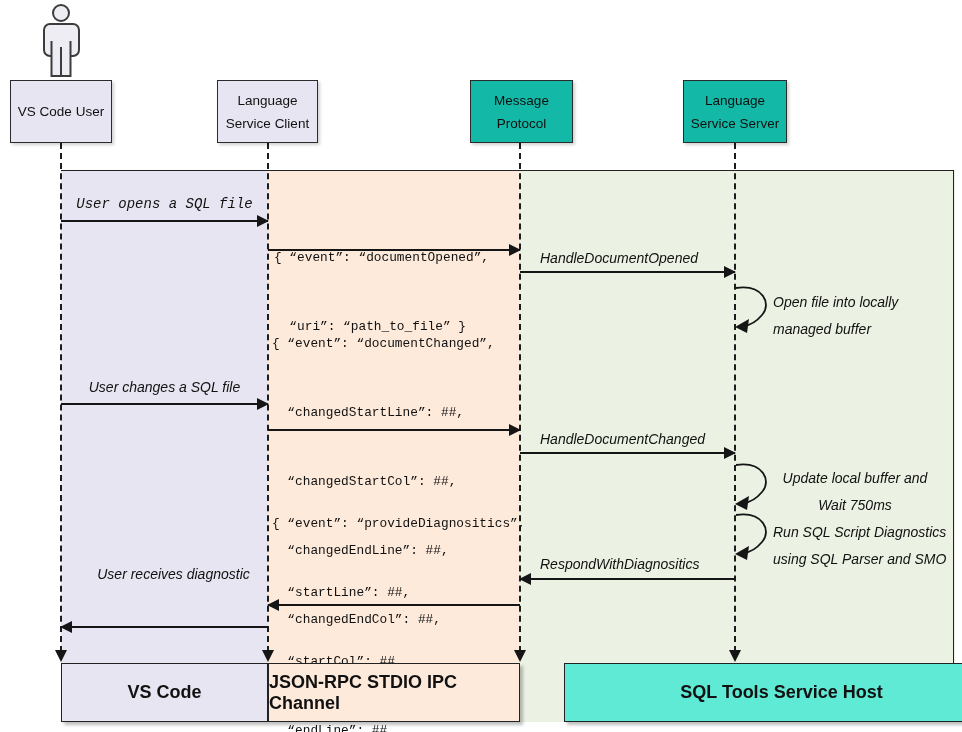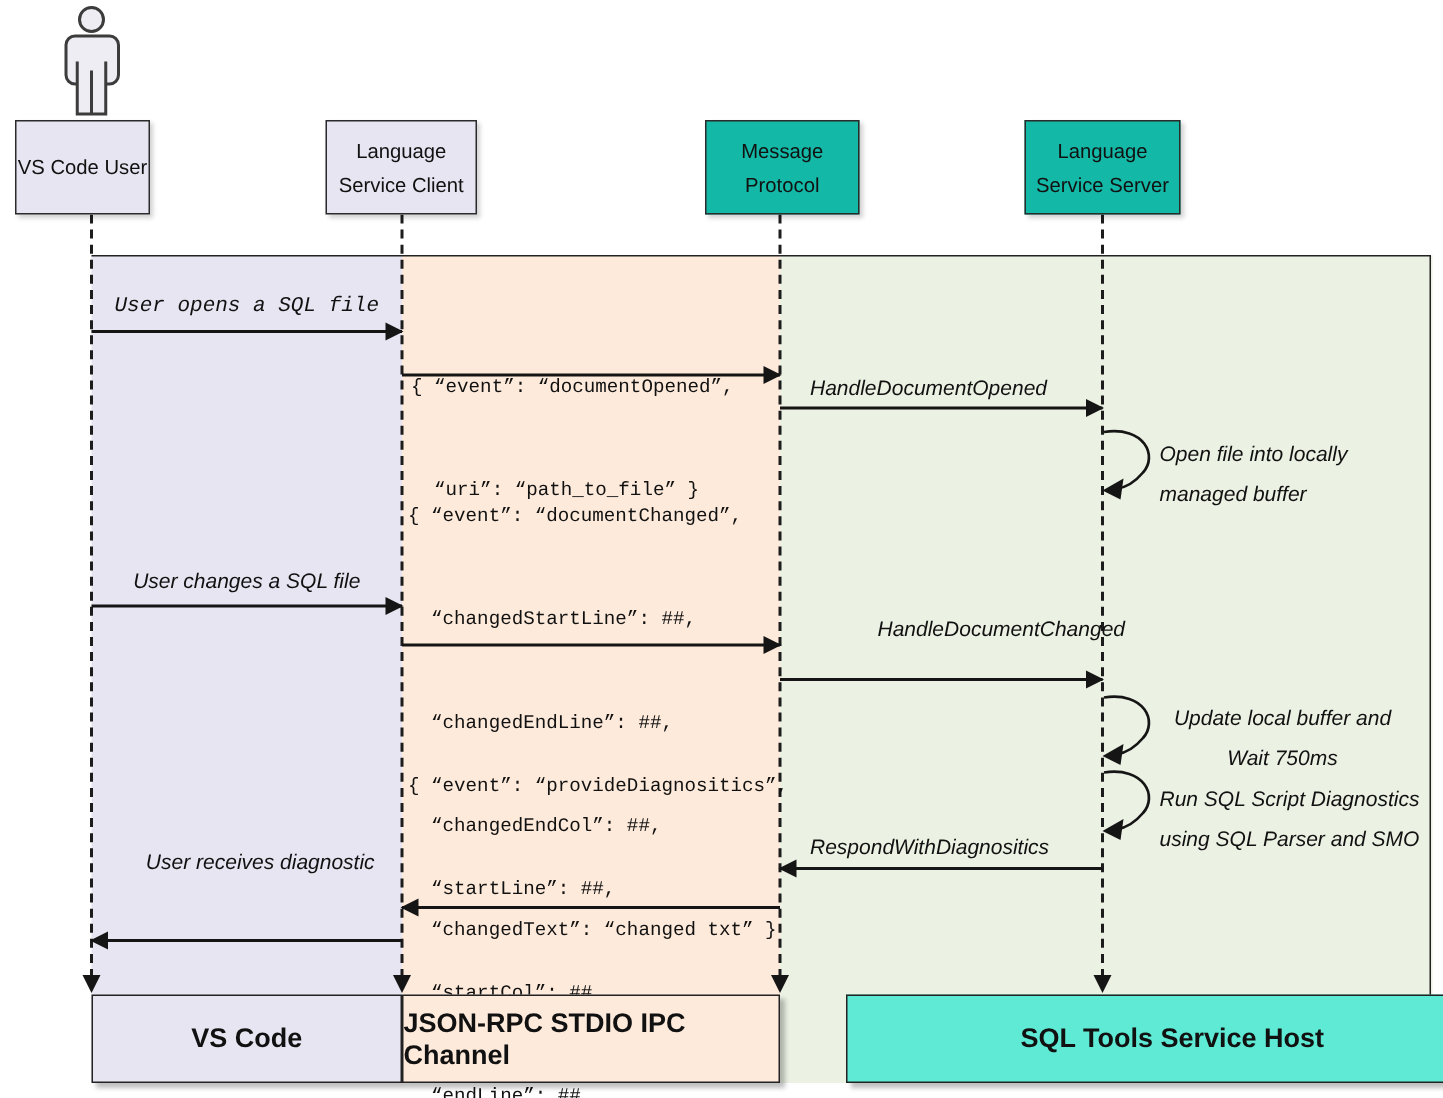--- a/index.html
+++ b/index.html
@@ -60,51 +60,52 @@
     <rect x="6" y="21" width="35" height="32" rx="6" fill="#ededf3" stroke="#3c3c3c" stroke-width="2"></rect>
     <path d="M 13.5 38 V 73 H 32.5 V 38" fill="#ededf3" stroke="#3c3c3c" stroke-width="2"></path>
     <line x1="23" y1="44" x2="23" y2="73" stroke="#3c3c3c" stroke-width="2"></line>
   </svg>
 
   <div class="lifeline" style="left:60px;"></div>
   <div class="lifeline" style="left:267px;"></div>
   <div class="lifeline" style="left:519px;"></div>
   <div class="lifeline" style="left:734px;"></div>
 
-  <div class="hbox lav" style="left:10px;width:90px;">
+  <div class="hbox lav" style="left:10px;width:102px;">
     <span>VS Code User</span>
   </div>
   <div class="hbox lav" style="left:217px;width:101px;">
     <span>Language</span>
     <span>Service Client</span>
   </div>
   <div class="hbox grn" style="left:470px;width:103px;">
     <span>Message</span>
     <span>Protocol</span>
   </div>
   <div class="hbox grn" style="left:683px;width:104px;">
     <span>Language</span>
     <span>Service Server</span>
   </div>
 
   <div class="lbl ctr" style="left:61px;width:207px;top:196px;font-family:Liberation Mono, monospace;">User opens a SQL file</div>
   <div class="lbl ctr" style="left:61px;width:207px;top:379px;">User changes a SQL file</div>
   <div class="lbl ctr" style="left:61px;width:225px;top:566px;">User receives diagnostic</div>
 
   <div class="lbl" style="left:540px;top:250px;">HandleDocumentOpened</div>
-  <div class="lbl" style="left:540px;top:411px;margin-left:45px;">HandleDocumentChanged</div>
+  <div class="lbl" style="left:540px;top:431px;">HandleDocumentChanged</div>
   <div class="lbl" style="left:540px;top:556px;">RespondWithDiagnositics</div>
 
   <div class="mono" style="left:274px;top:200px;">
     <div>{ “event”: “documentOpened”,</div>
     <div>  “uri”: “path_to_file” }</div>
   </div>
   <div class="mono" style="left:272px;top:286px;">
     <div>{ “event”: “documentChanged”,</div>
     <div>  “changedStartLine”: ##,</div>
+    <div>  “changedStartCol”: ##,</div>
     <div>  “changedEndLine”: ##,</div>
     <div>  “changedEndCol”: ##,</div>
     <div>  “changedText”: “changed txt” }</div>
   </div>
   <div class="mono" style="left:272px;top:466px;">
     <div>{ “event”: “provideDiagnositics”,</div>
     <div>  “startLine”: ##,</div>
     <div>  “startCol”: ##,</div>
     <div>  “endLine”: ##,</div>
     

